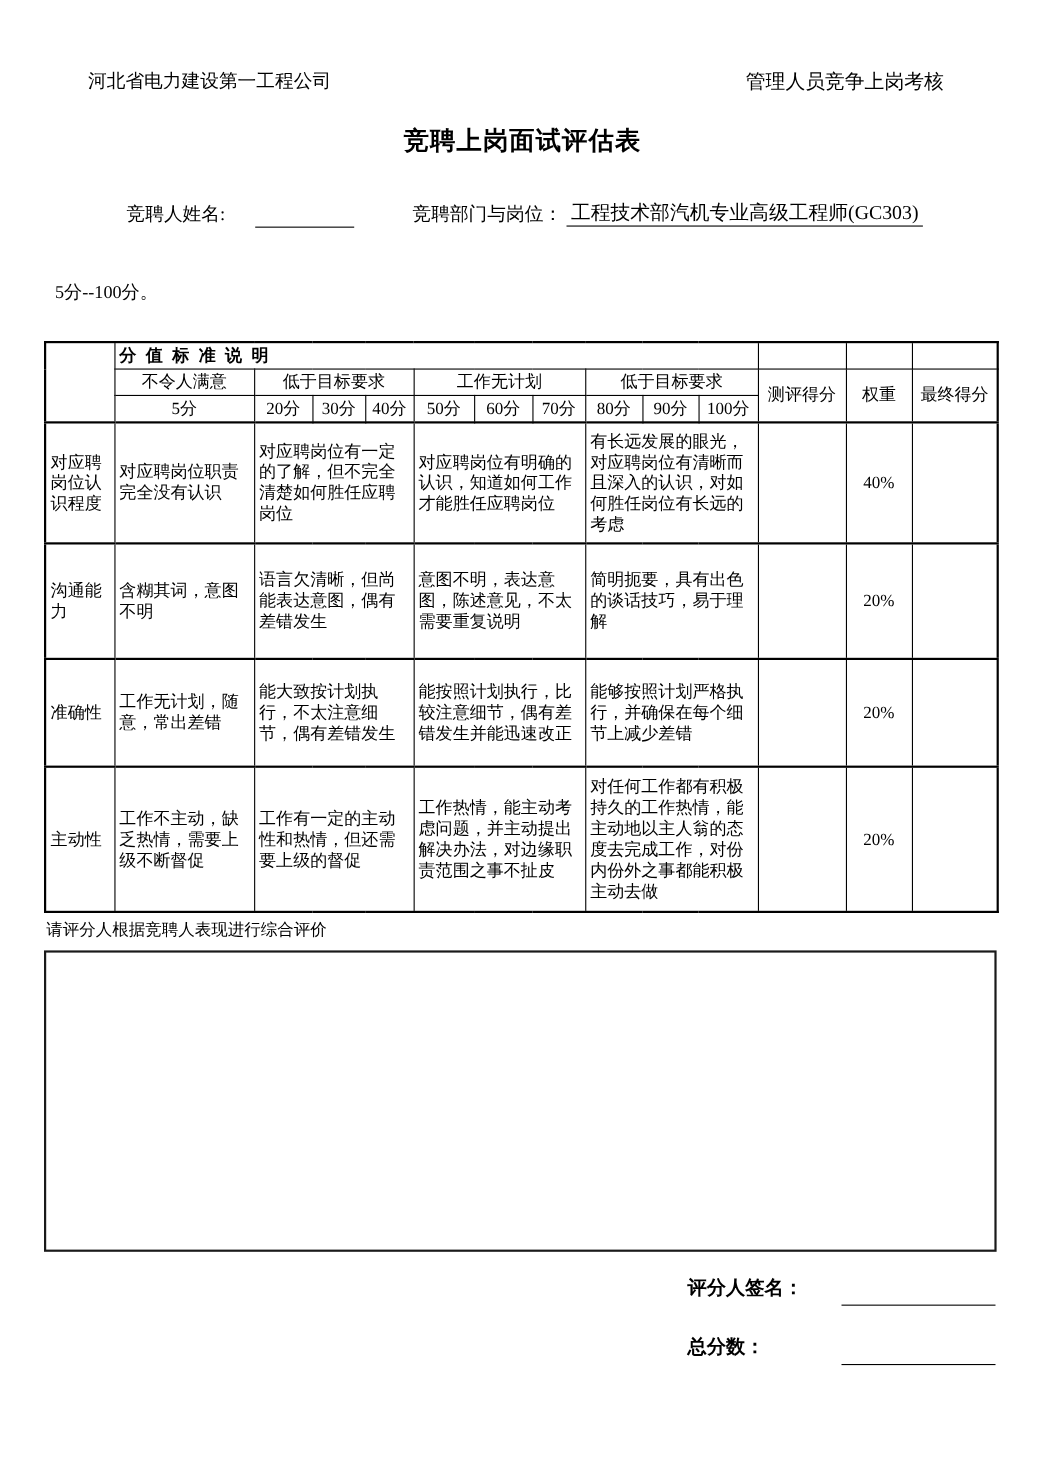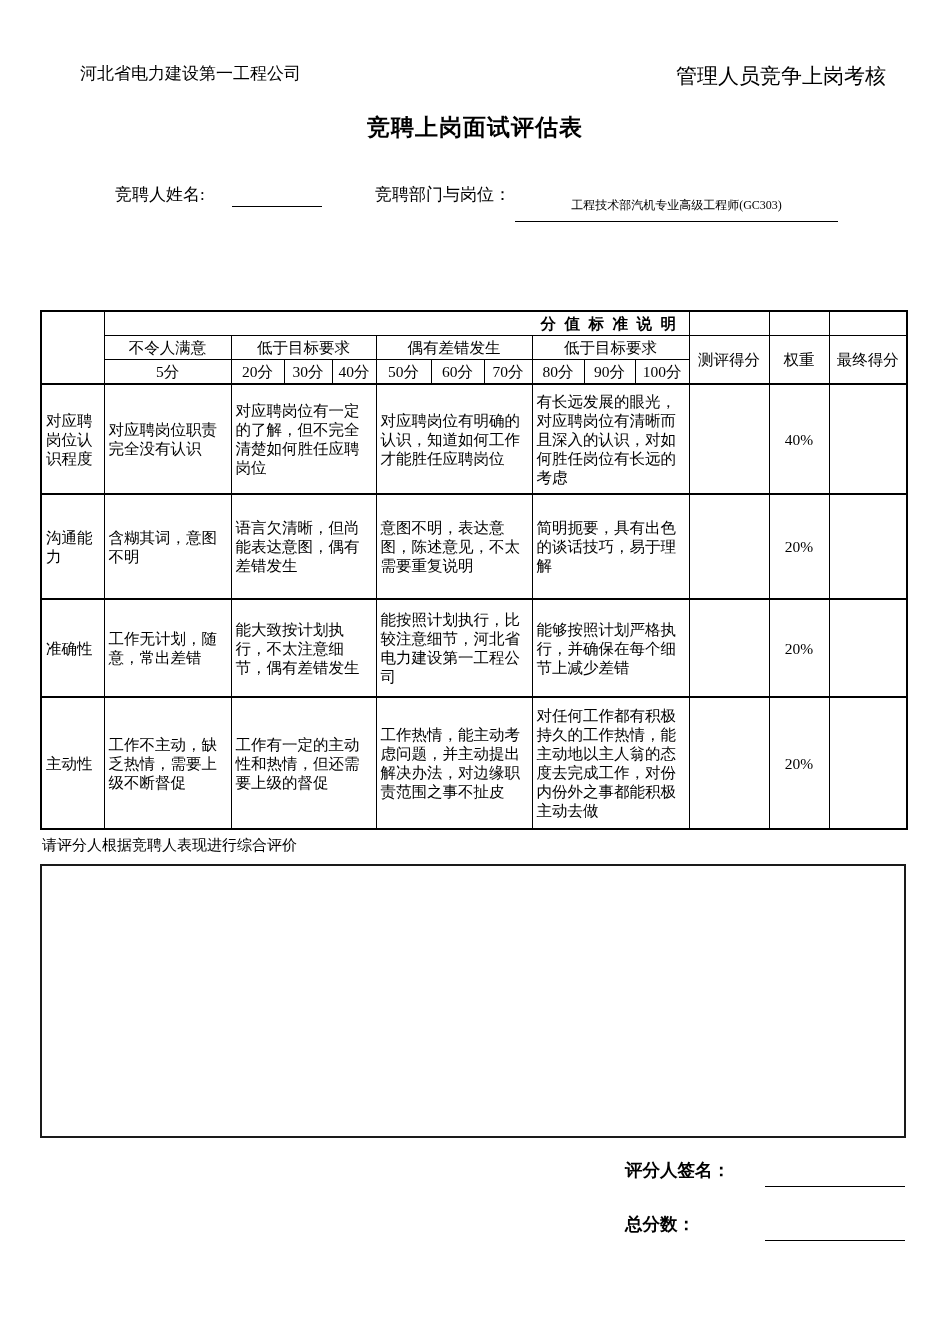--- a/index.html
+++ b/index.html
@@ -7,42 +7,42 @@
   body {
     width: 950px; height: 1344px;
     position: relative;
     font-family: "Liberation Serif", "DejaVu Serif", serif;
     color: #000;
   }
   .abs { position: absolute; }
 
   
   .doc-header-left  { left: 80px;  top: 62px; font-size: 17px; }
-  .doc-header-right { right: 64px; top: 62px; font-size: 21px; }
+  .doc-header-right { right: 92px; top: 62px; font-size: 18px; }
 
   
   .doc-title {
     left: 0; right: 0; top: 112px;
     text-align: center;
     font-size: 23px; font-weight: bold;
     letter-spacing: 1px;
   }
 
   
   .field-label { font-size: 17px; }
   .name-label  { left: 115px; top: 183px; }
   .name-line   {
     left: 232px; top: 185px; width: 90px; height: 22px;
     border-bottom: 1.5px solid #000;
   }
   .dept-label  { left: 375px; top: 183px; }
   .dept-value  {
     left: 515px; top: 181px; min-width: 323px; height: 25px;
     border-bottom: 1.5px solid #000;
-    font-size: 12px; text-align: center; padding: 0 4px; margin-top: 16px;
+    font-size: 18px; text-align: center; padding: 0 4px;
   }
 
   
   .instructions {
     left: 42px; top: 254px; width: 872px;
     font-size: 16.5px; line-height: 23px;
   }
   .instructions .line2 { padding-left: 8px; }
 
   
@@ -59,21 +59,21 @@
     vertical-align: middle;
     padding: 2px 4px;
     overflow: hidden;
     word-break: break-all;
     line-height: 19px;
   }
   td.center { text-align: center; }
   tr.hdr1 td { height: 20px; }
   tr.hdr2 td { height: 22px; }
   tr.hdr3 td { height: 23px; }
-  td.std-title { font-weight: bold; font-size: 16.5px; letter-spacing: 0.55em; text-align: right; }
+  td.std-title { font-weight: bold; font-size: 16.5px; letter-spacing: 0.55em; text-align: left; }
   tr.data td { border-top-width: 2px; }
   td.row-label { padding: 2px 2px; }
   .r1 td { height: 110px; }
   .r2 td { height: 105px; }
   .r3 td { height: 98px;  }
   .r4 td { height: 132px; }
 
   
   .comment-label { left: 42px; top: 836px; font-size: 15px; }
   .comment-box {
@@ -95,20 +95,21 @@
 <div class="abs doc-header-right">管理人员竞争上岗考核</div>
 
 <div class="abs doc-title">竞聘上岗面试评估表</div>
 
 <span class="abs field-label name-label">竞聘人姓名:</span>
 <span class="abs name-line"></span>
 <span class="abs field-label dept-label">竞聘部门与岗位：</span>
 <span class="abs dept-value">工程技术部汽机专业高级工程师(GC303)</span>
 
 <div class="abs instructions">
+  <div class="line2">5分--100分。</div>
 </div>
 
 <div class="abs score-table-wrap">
   <table class="score-table">
     <colgroup>
       <col style="width:63px">
         <col style="width:127px">
       <col style="width:53px">
         <col style="width:48px">
         <col style="width:44px">
@@ -126,21 +127,21 @@
         <tr class="hdr1">
       <td rowspan="3"></td>
       <td colspan="10" class="std-title">分值标准说明</td>
       <td></td>
       <td></td>
       <td></td>
     </tr>
     <tr class="hdr2">
       <td class="center">不令人满意</td>
       <td class="center" colspan="3">低于目标要求</td>
-      <td class="center" colspan="3">偶有差错发生</td>
+      <td class="center" colspan="3">工作无计划</td>
       <td class="center" colspan="3">低于目标要求</td>
       <td class="center" rowspan="2">测评得分</td>
       <td class="center" rowspan="2">权重</td>
       <td class="center" rowspan="2">最终得分</td>
     </tr>
     <tr class="hdr3">
       <td class="center">5分</td>
       <td class="center">20分</td>
       <td class="center">30分</td>
       <td class="center">40分</td>
@@ -169,21 +170,21 @@
       <td colspan="3">意图不明，表达意图，陈述意见，不太需要重复说明</td>
       <td colspan="3">简明扼要，具有出色的谈话技巧，易于理解</td>
       <td class="center"></td>
       <td class="center">20%</td>
       <td class="center"></td>
     </tr>
     <tr class="data r3">
       <td class="row-label">准确性</td>
       <td>工作无计划，随意，常出差错</td>
       <td colspan="3">能大致按计划执行，不太注意细节，偶有差错发生</td>
-      <td colspan="3">能按照计划执行，比较注意细节，河北省电力建设第一工程公司</td>
+      <td colspan="3">能按照计划执行，比较注意细节，偶有差错发生并能迅速改正</td>
       <td colspan="3">能够按照计划严格执行，并确保在每个细节上减少差错</td>
       <td class="center"></td>
       <td class="center">20%</td>
       <td class="center"></td>
     </tr>
     <tr class="data r4">
       <td class="row-label">主动性</td>
       <td>工作不主动，缺乏热情，需要上级不断督促</td>
       <td colspan="3">工作有一定的主动性和热情，但还需要上级的督促</td>
       <td colspan="3">工作热情，能主动考虑问题，并主动提出解决办法，对边缘职责范围之事不扯皮</td>

